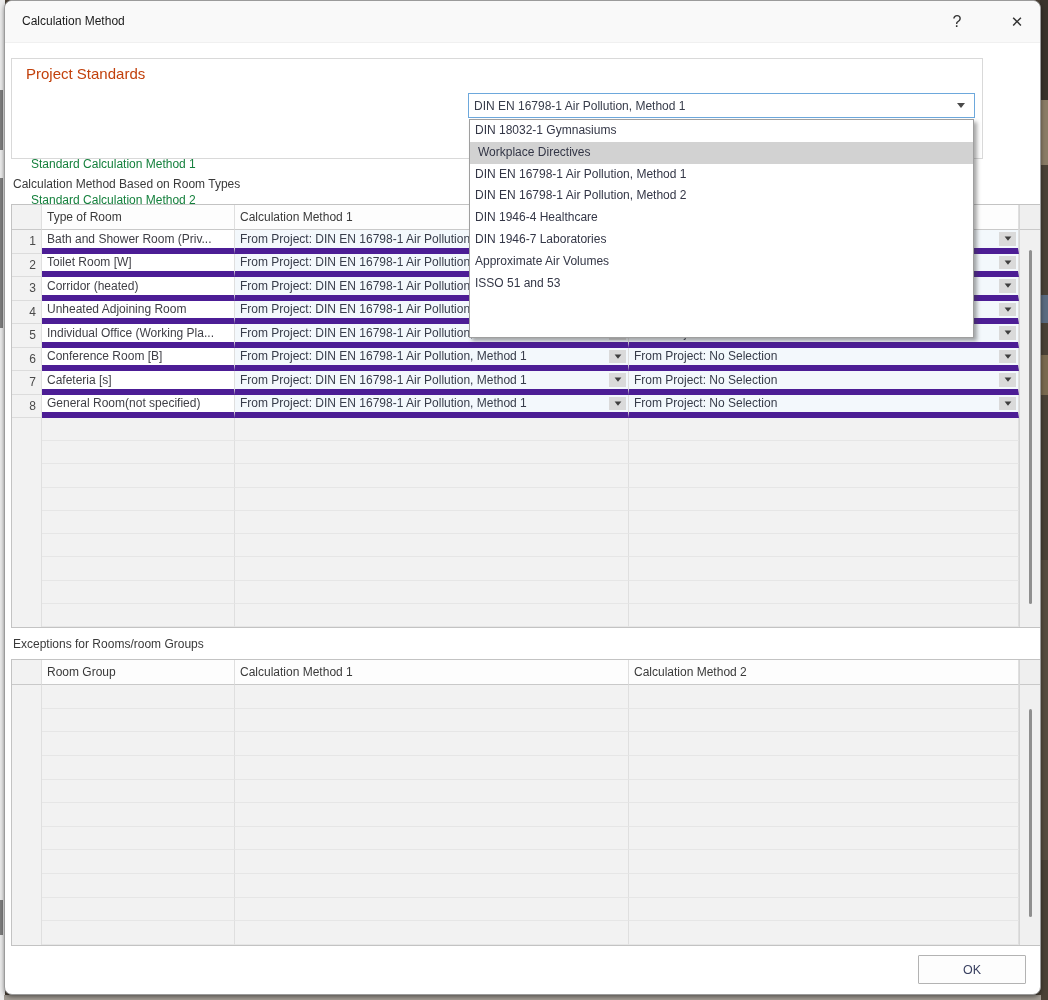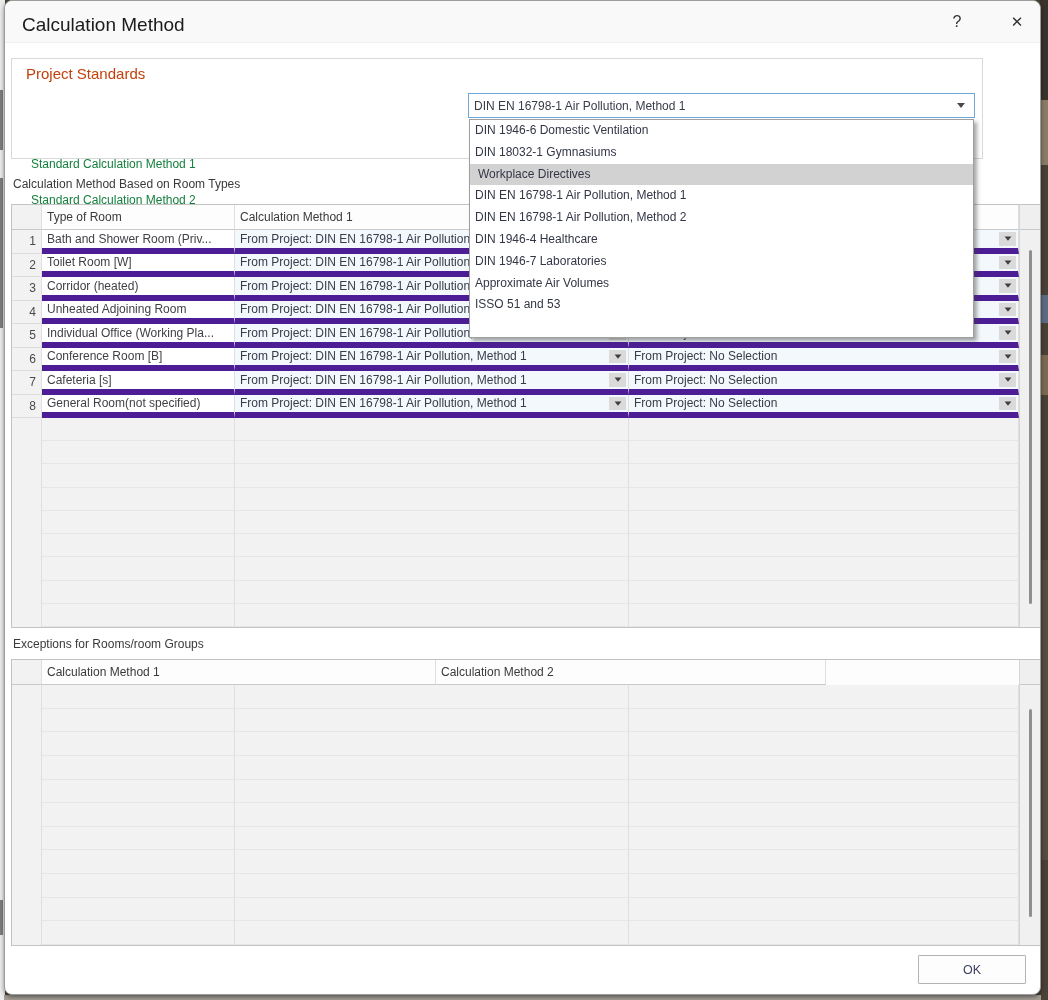--- a/index.html
+++ b/index.html
@@ -14,21 +14,21 @@
   .backdrop-right .seg { position:absolute; right:0; width:8px; }
   .backdrop-bottom { position:absolute; left:4px; bottom:0; width:1037px; height:5px; background:#a49e96; }
 
   
   .dialog { position:absolute; left:4px; top:0; width:1037px; height:995px;
     background:#ffffff; border:1px solid #9b9b9b; border-radius:8px;
     box-shadow:0 2px 4px rgba(0,0,0,.45); overflow:hidden; }
 
   .titlebar { position:absolute; left:0; top:0; width:100%; height:42px; background:#f9f9f9;
     border-bottom:1px solid #f0f0f0; border-radius:8px 8px 0 0; }
-  .title-text { position:absolute; left:17px; top:13px; font-size:19px; color:#1b1b1b; }
+  .title-text { position:absolute; left:17px; top:13px; font-size:12px; color:#1b1b1b; }
   .cap-btn { position:absolute; top:6px; width:32px; height:30px; display:flex; align-items:center;
     justify-content:center; font-size:16px; color:#333; cursor:default; background:transparent; border:none; }
   .cap-help { left:936px; }
   .cap-close { left:996px; font-size:15px; }
 
   
   .groupbox { position:absolute; left:6px; top:57px; width:972px; height:101px;
     border:1px solid #d9d9d9; background:#fff; }
   .group-title { position:absolute; left:14px; top:6px; font-size:15px; color:#c2410c; }
   .std-label { position:absolute; left:19px; height:14px; color:#15803d; font-size:12px; }
@@ -122,21 +122,20 @@
       <span class="std-label lbl1">Standard Calculation Method 1</span>
       <span class="std-label lbl2">Standard Calculation Method 2</span>
     </div>
 
     <div class="combo">
       <span class="combo-value">DIN EN 16798-1 Air Pollution, Method 1</span>
       <span class="tri"></span>
     </div>
 
     <div class="droplist" id="droplist">
-        <div class="drop-item">DIN 1946-6 Domestic Ventilation</div>
         <div class="drop-item">DIN 18032-1 Gymnasiums</div>
         <div class="drop-item hl">Workplace Directives</div>
         <div class="drop-item">DIN EN 16798-1 Air Pollution, Method 1</div>
         <div class="drop-item">DIN EN 16798-1 Air Pollution, Method 2</div>
         <div class="drop-item">DIN 1946-4 Healthcare</div>
         <div class="drop-item">DIN 1946-7 Laboratories</div>
         <div class="drop-item">Approximate Air Volumes</div>
         <div class="drop-item">ISSO 51 and 53</div>
       </div>
 
@@ -371,20 +370,23 @@
         <div class="vscroll">
           <div class="hdrcap"></div>
           <div class="vthumb" style="top: 45px; height: 354px;"></div>
         </div>
       </div>
 
     <span class="section-title st2">Exceptions for Rooms/room Groups</span>
     <div class="grid g2" id="grid2">
         <div class="g-row g-hdr">
           <div class="gc c-num"></div>
+          <div class="gc c-room">
+            <span>Room Group</span>
+          </div>
           <div class="gc c-m1">
             <span>Calculation Method 1</span>
           </div>
           <div class="gc c-m2">
             <span>Calculation Method 2</span>
           </div>
         </div>
         <div class="g-row row-empty" style="height: 23.6364px;">
           <div class="gc c-num"></div>
           <div class="gc c-room"></div>

